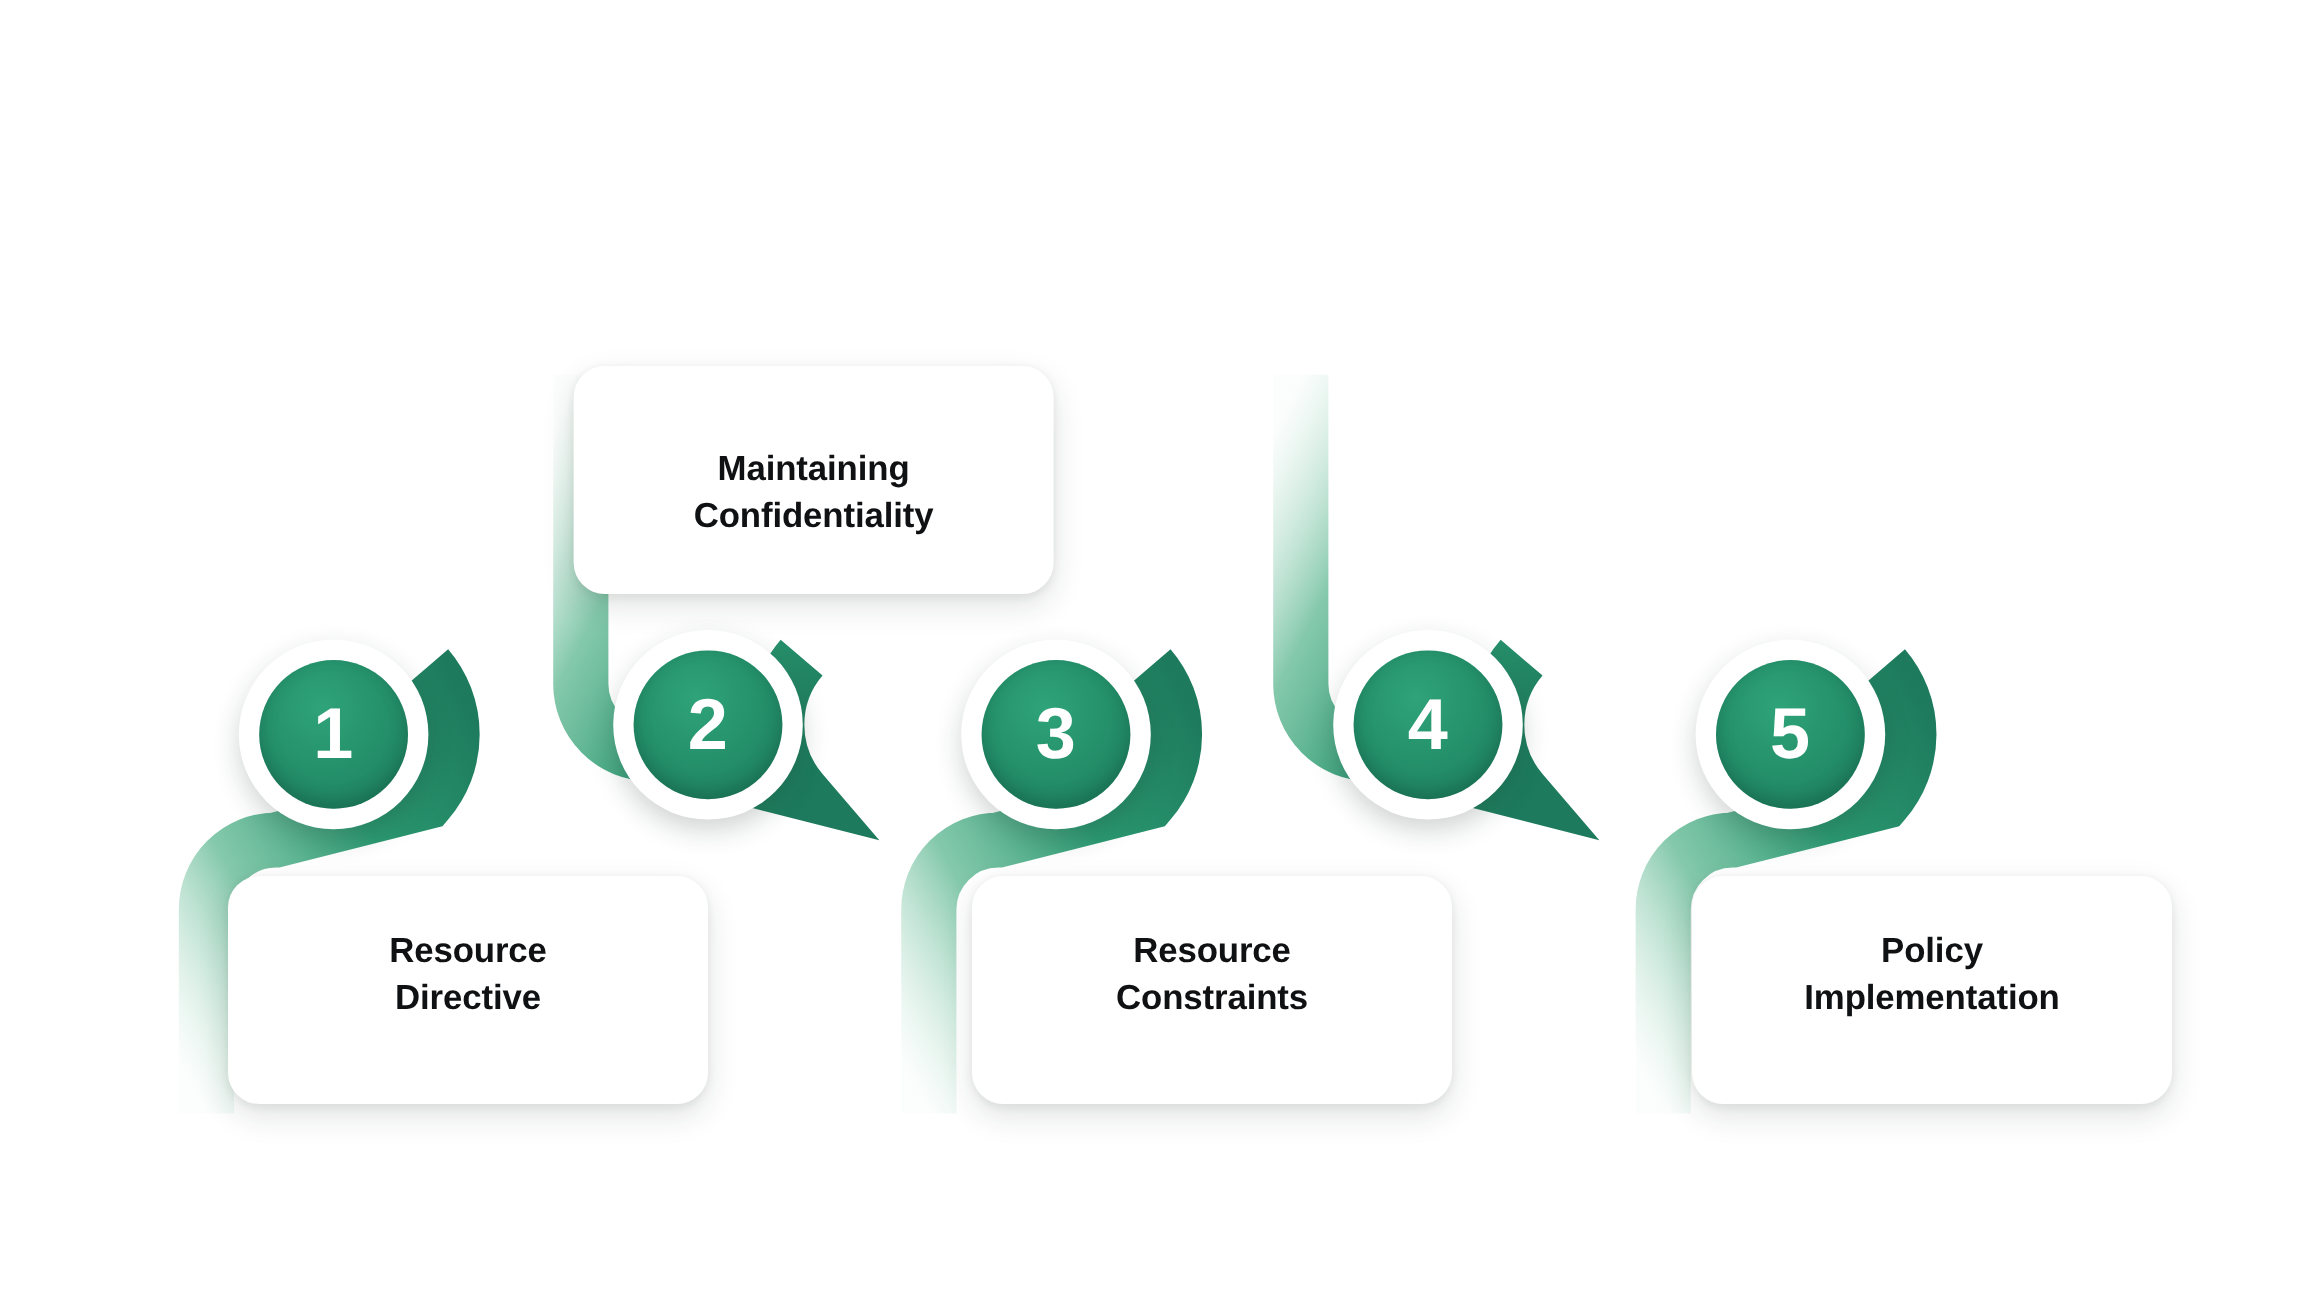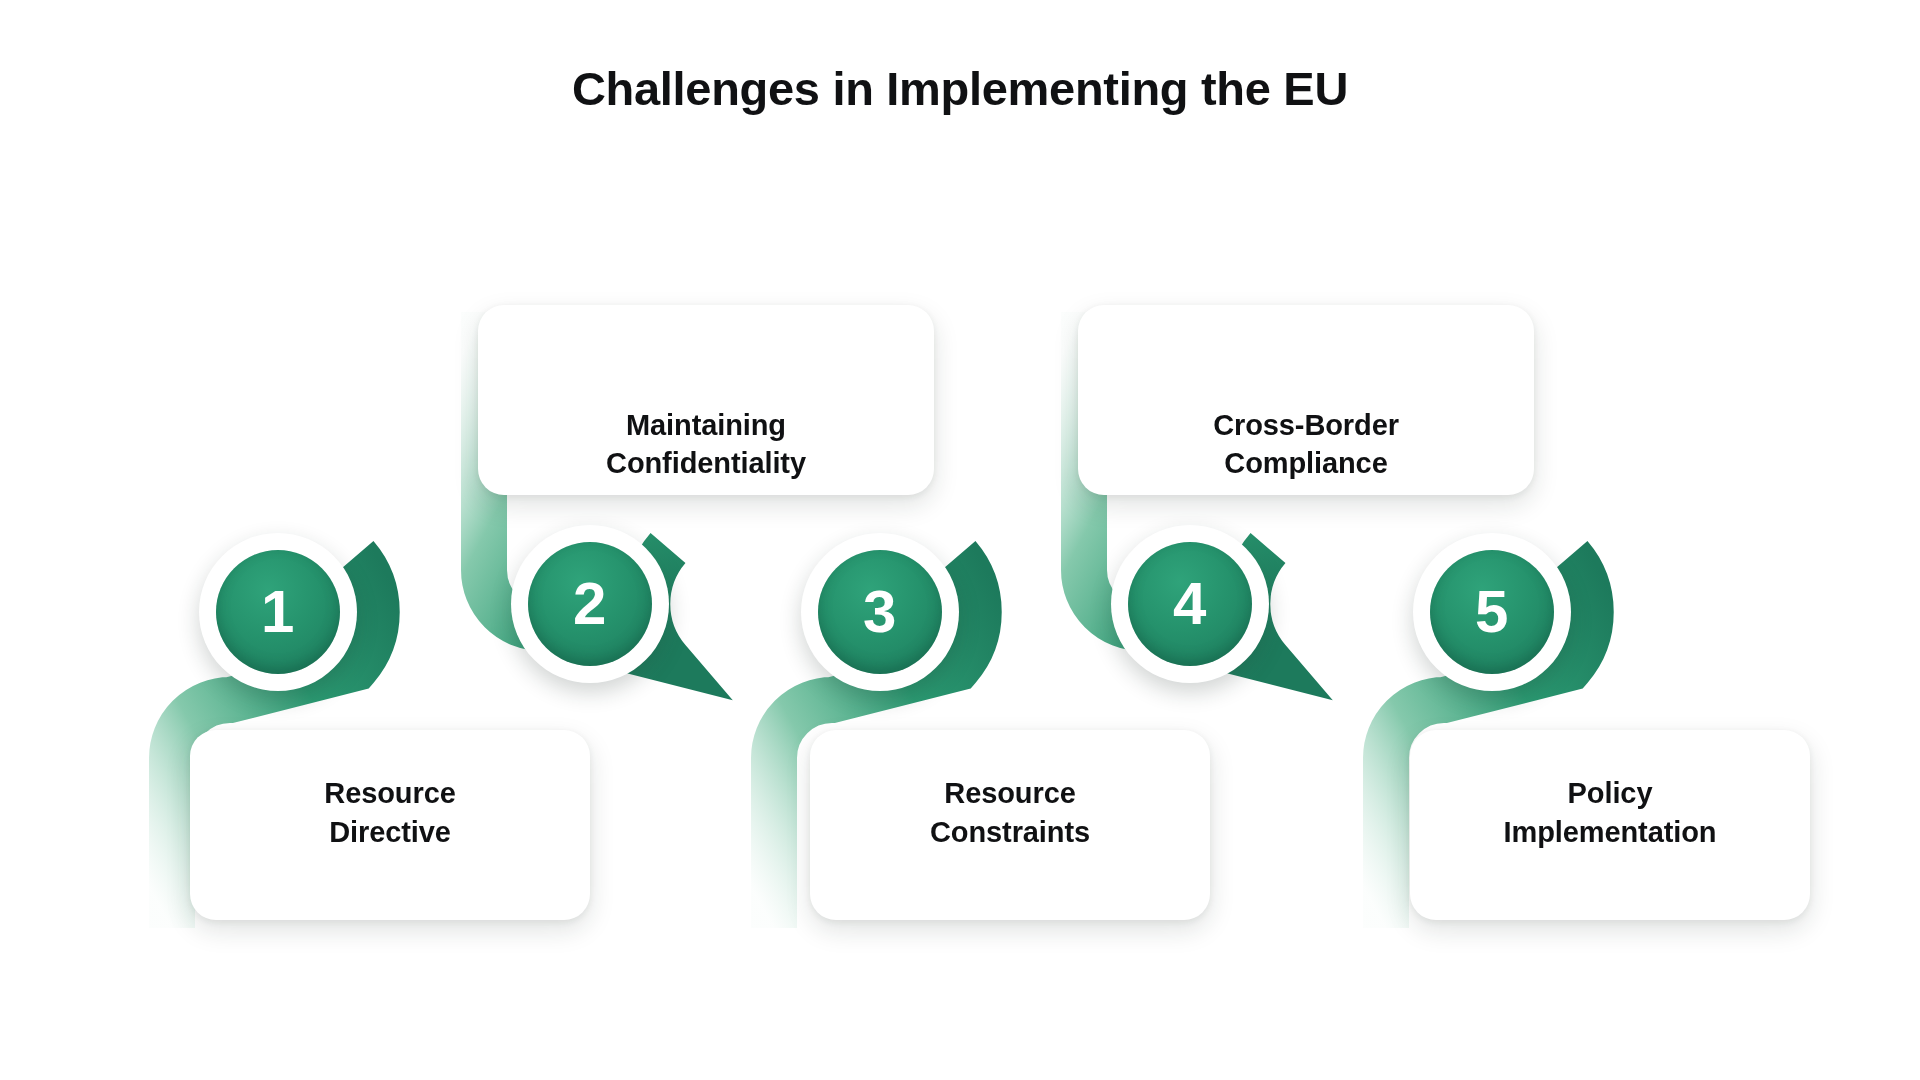--- a/index.html
+++ b/index.html
@@ -64,23 +64,23 @@
     text-align: center;
     font-size: 29px;
     line-height: 1.33;
     font-weight: 700;
     color: #101113;
     letter-spacing: -0.1px;
   }
 
   
   .card.up {
-    width: 456px;
+    width: 400px;
     height: 190px;
-    align-items: flex-end;
+    align-items: center;
     padding-top: 34px;
   }
   
   .card.down {
     width: 400px;
     height: 190px;
     align-items: flex-start;
     padding-top: 44px;
   }
 
@@ -114,21 +114,20 @@
     line-height: 1;
     letter-spacing: 0.5px;
   }
 </style>
 </head>
 <body>
 
 <div id="stage">
 
   <div id="title">
-    <div>Challenges in Implementing the EU</div>
   </div>
 
   <svg id="connectors" viewBox="0 0 1920 1080" width="1920" height="1080">
     <defs>
 
       <linearGradient id="gDown" x1="1" y1="0" x2="0" y2="1">
         <stop offset="0%" stop-color="#1d7a5c" stop-opacity="1"></stop>
         <stop offset="35%" stop-color="#2b9a72" stop-opacity="1"></stop>
         <stop offset="68%" stop-color="#6fbf9d" stop-opacity="0.85"></stop>
         <stop offset="100%" stop-color="#bfe3d4" stop-opacity="0.05"></stop>
@@ -183,26 +182,20 @@
     </g>
   </svg>
 
   <div class="card up" style="left:478px; top:305px;">
     <div class="card-label">
       <div>Maintaining</div>
       <div>Confidentiality</div>
     </div>
   </div>
 
-  <div class="card up" style="left:1078px; top:305px;">
-    <div class="card-label">
-      <div>Cross-Border</div>
-      <div>Compliance</div>
-    </div>
-  </div>
 
   <div class="card down" style="left:190px; top:730px;">
     <div class="card-label">
       <div>Resource</div>
       <div>Directive</div>
     </div>
   </div>
 
   <div class="card down" style="left:810px; top:730px;">
     <div class="card-label">

